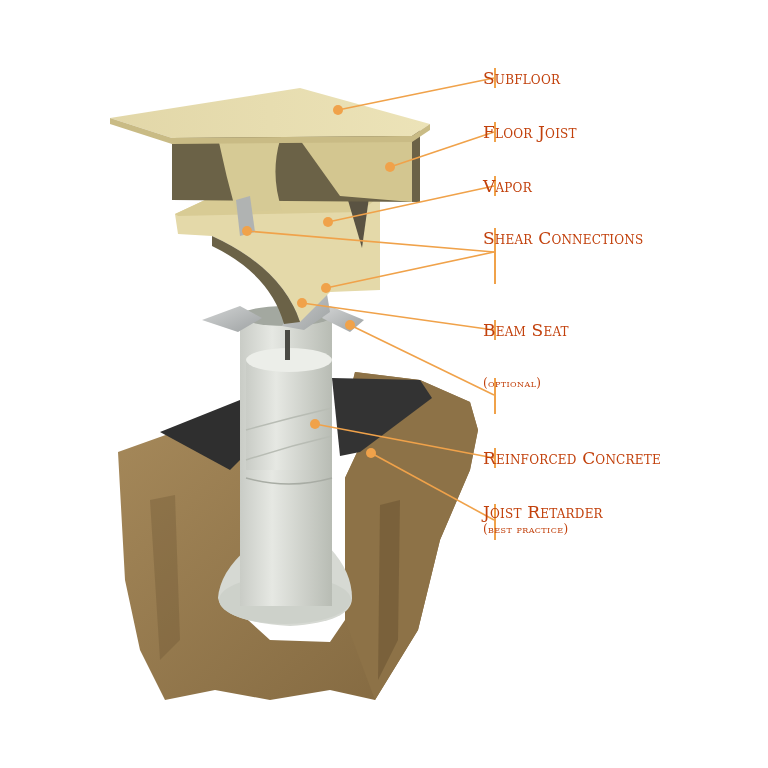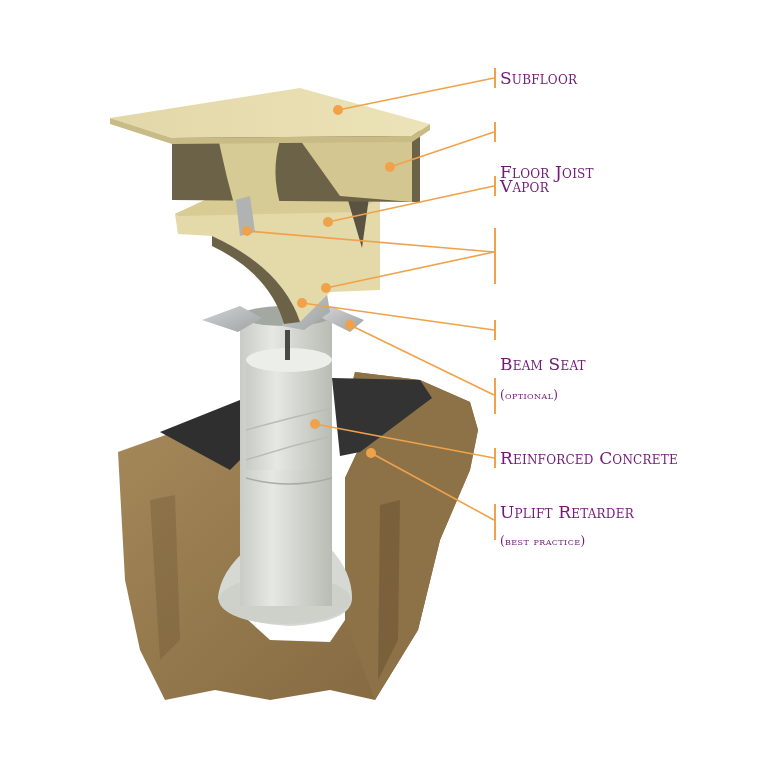--- a/index.html
+++ b/index.html
@@ -14,34 +14,33 @@
       overflow: hidden;
       font-family: "DejaVu Serif", "Liberation Serif", serif;
     }
     #diagram {
       position: absolute;
       left: 0; top: 0;
       width: 768px; height: 768px;
     }
     .label {
       position: absolute;
-      left: 500px;
-      color: #701a75;
+      left: 483px;
+      color: #c2410c;
       font-variant: small-caps;
       font-size: 17px;
       line-height: 20px;
       letter-spacing: 0.2px;
       white-space: nowrap;
     }
     .label .sub {
       display: block;
       font-size: 12px;
       line-height: 15px;
       letter-spacing: 0.4px;
-      margin-top: 12px;
     }
     .tick {
       position: absolute;
       left: 494px;
       width: 2px;
       background: #f0a24a;
     }
   </style>
 </head>
 <body>
@@ -150,33 +149,34 @@
 <div class="tick" style="top:176px;height:20px;"></div>
 <div class="tick" style="top:228px;height:56px;"></div>
 <div class="tick" style="top:320px;height:20px;"></div>
 <div class="tick" style="top:378px;height:36px;"></div>
 <div class="tick" style="top:448px;height:20px;"></div>
 <div class="tick" style="top:504px;height:36px;"></div>
 
 <div class="label" style="top:68px;">
   <span>Subfloor</span>
 </div>
-<div class="label" style="top:122px;margin-top:40px;">
+<div class="label" style="top:122px;">
   <span>Floor Joist</span>
 </div>
 <div class="label" style="top:176px;">
   <span>Vapor</span>
 </div>
 <div class="label" style="top:228px;">
+  <span style="display:block">Shear Connections</span>
 </div>
-<div class="label" style="top:320px;margin-top:34px;">
+<div class="label" style="top:320px;">
   <span>Beam Seat</span>
 </div>
 <div class="label" style="top:376px;">
   <span class="sub">(optional)</span>
 </div>
 <div class="label" style="top:448px;">
   <span>Reinforced Concrete</span>
 </div>
 <div class="label" style="top:502px;">
-  <span style="display:block">Uplift Retarder</span>
+  <span style="display:block">Joist Retarder</span>
   <span class="sub">(best practice)</span>
 </div>
 
 </body></html>

